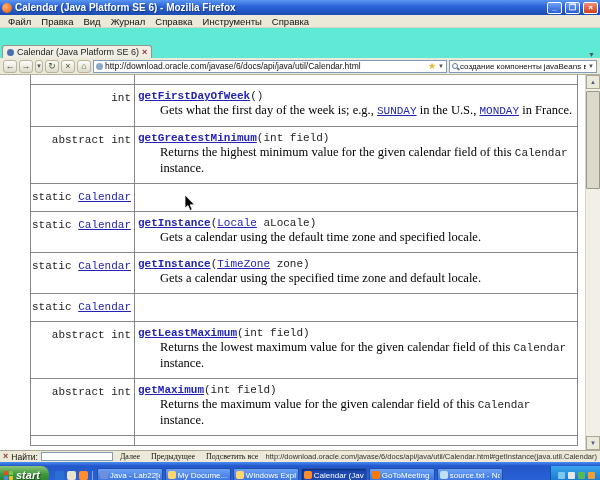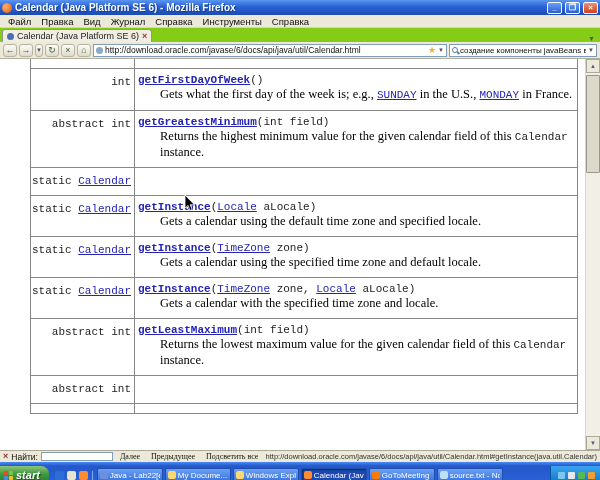--- a/index.html
+++ b/index.html
@@ -13,21 +13,21 @@
   .title-ico { width:10px; height:10px; border-radius:50%; background:radial-gradient(circle at 35% 35%, #ffb066, #e05a10); flex:none; }
   .title-text { flex:1; white-space:nowrap; overflow:hidden; text-shadow:1px 1px 1px #123a8a; }
   .win-btn { width:15px; height:12px; border:1px solid #fff; border-radius:2px; font-size:8px; line-height:10px;
     text-align:center; color:#fff; background:linear-gradient(180deg,#6aa0f8,#2a5ed0); flex:none; }
   .win-btn.close { background:linear-gradient(180deg,#f09078,#d04018); }
 
   .menubar { height:13px; background:#ece9d8; border-bottom:1px solid #d8d4c4; display:flex; align-items:center;
     font-size:9.5px; padding-left:3px; color:#111; }
   .menu-item { padding:8px 5px; }
 
-  .tabbar { height:14px; background:#84cc16; display:flex; align-items:flex-end; padding:0 2px; }
+  .tabbar { height:30px; background:#5eead4; display:flex; align-items:flex-end; padding:0 2px; }
   .tab { height:13px; background:#f0eee2; border:1px solid #98948a; border-bottom:none; border-radius:3px 3px 0 0;
     display:flex; align-items:center; gap:3px; font-size:9px; padding:0 4px; color:#222; }
   .tab-fav { width:7px; height:7px; border-radius:50%; background:#4a6fb0; flex:none; }
   .tab-close { color:#933; font-weight:bold; font-size:9px; line-height:9px; }
   .tab-list { margin-left:auto; font-size:7px; color:#555; padding:0 3px; }
 
   .navbar { height:17px; background:#ece9d8; border-bottom:1px solid #b4b09e; display:flex; align-items:center; gap:2px; padding:0 3px; }
   .nav-btn { width:14px; height:13px; border:1px solid #b8b4a2; border-radius:3px; background:linear-gradient(180deg,#fdfcf8,#dedacb);
     font-size:9px; line-height:11px; text-align:center; color:#3a5a2a; flex:none; }
   .nav-btn.sm { width:8px; font-size:6px; color:#555; }
@@ -180,34 +180,34 @@
             </div>
             <div class="mrow">
               <div class="mod"><span class="code ">static </span><span class="code lnk ">Calendar</span></div>
               <div class="det">
                 <div class="sig"><span class="code lnk bld">getInstance</span><span class="code ">(</span><span class="code lnk ">TimeZone</span><span class="code "> zone)</span></div>
                 <div class="desc"><span class="">Gets a calendar using the specified time zone and default locale.</span></div>
               </div>
             </div>
             <div class="mrow">
               <div class="mod"><span class="code ">static </span><span class="code lnk ">Calendar</span></div>
-              <div class="det">
-                <div class="sig"><span class="code lnk bld">getInstance</span><span class="code ">(</span><span class="code lnk ">TimeZone</span><span class="code "> zone, </span><span class="code lnk ">Locale</span><span class="code "> aLocale)</span></div>
-                <div class="desc"><span class="">Gets a calendar with the specified time zone and locale.</span></div>
-              </div>
             </div>
             <div class="mrow">
               <div class="mod"><span class="code ">abstract int</span></div>
               <div class="det">
                 <div class="sig"><span class="code lnk bld">getLeastMaximum</span><span class="code ">(int field)</span></div>
                 <div class="desc"><span class="">Returns the lowest maximum value for the given calendar field of this </span><span class="code ">Calendar</span><span class=""> instance.</span></div>
               </div>
             </div>
             <div class="mrow">
               <div class="mod"><span class="code ">abstract int</span></div>
+              <div class="det">
+                <div class="sig"><span class="code lnk bld">getMaximum</span><span class="code ">(int field)</span></div>
+                <div class="desc"><span class="">Returns the maximum value for the given calendar field of this </span><span class="code ">Calendar</span><span class=""> instance.</span></div>
+              </div>
             </div>
             <div class="mrow">
               <div class="mod"></div>
               <div class="det">
                 <div class="sig"></div>
               </div>
             </div>
           </div>
       </div>
       <div class="scrollbar">

